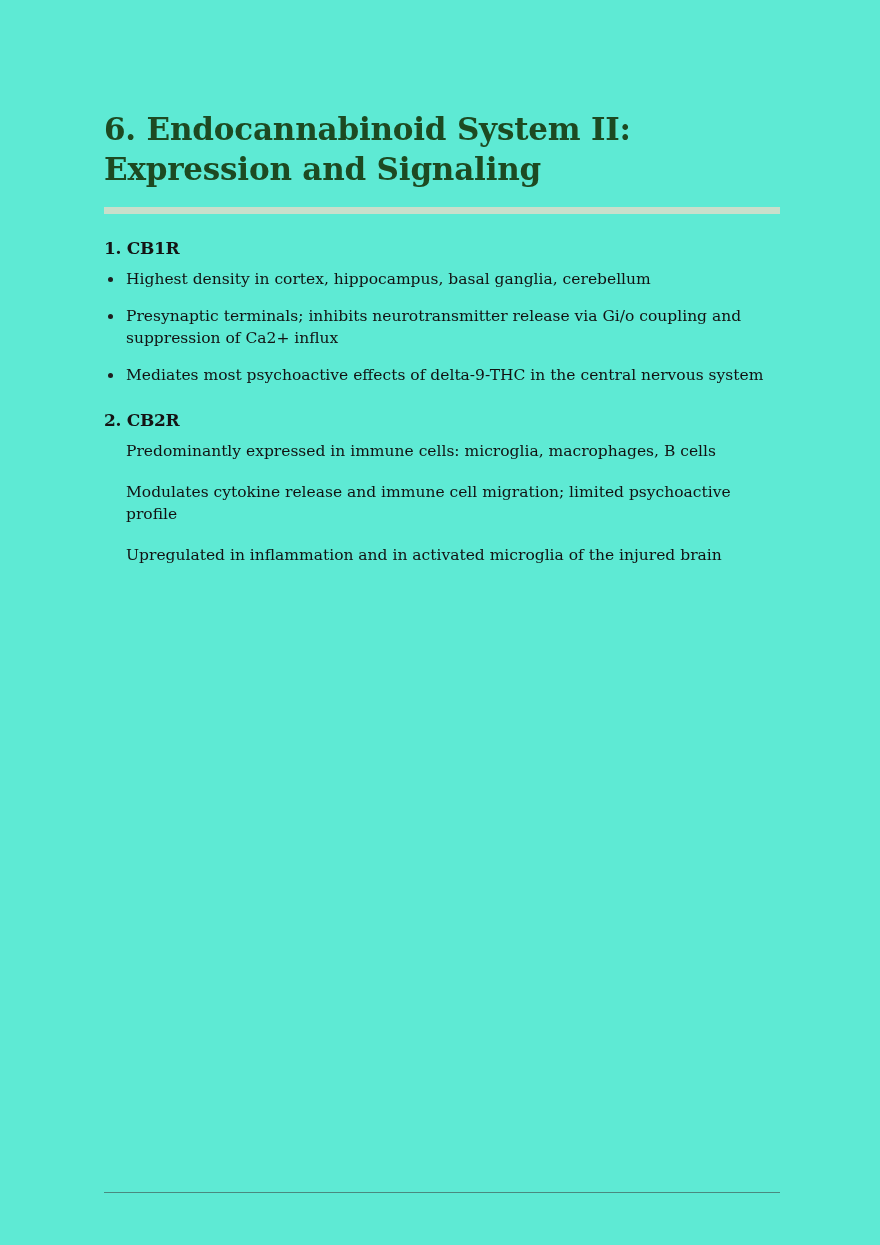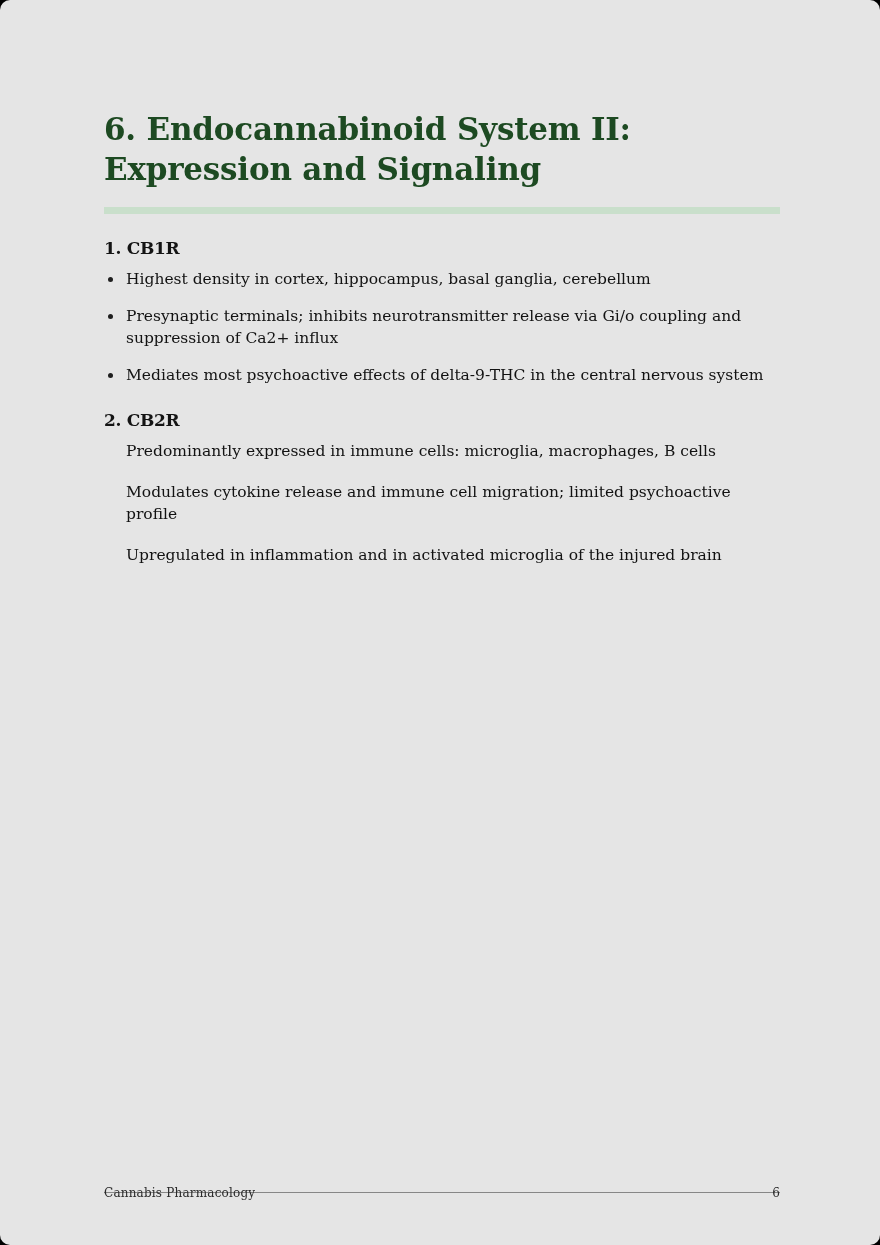--- a/index.html
+++ b/index.html
@@ -14,22 +14,21 @@
     position: relative;
     overflow: hidden;
   }
 
   .page {
     position: absolute;
     left: 0;
     top: 0;
     width: 880px;
     height: 1245px;
-    background: #e5e5e5;
-    border-radius: 10px;
+    background: #5eead4;
   }
 
   .content {
     position: absolute;
     left: 104px;
     top: 110px;
     width: 676px;
   }
 
   .doc-title {
@@ -158,18 +157,14 @@
         <li>Predominantly expressed in immune cells: microglia, macrophages, B cells</li>
         <li>Modulates cytokine release and immune cell migration; limited psychoactive profile</li>
         <li>Upregulated in inflammation and in activated microglia of the injured brain</li>
       </ul>
     </div>
 
   </div>
 
   <div class="footer-rule"></div>
 
-  <div class="footer">
-    <div class="footer-left">Cannabis Pharmacology</div>
-    <div class="footer-right">6</div>
-  </div>
 
 </div>
 
 </body></html>

